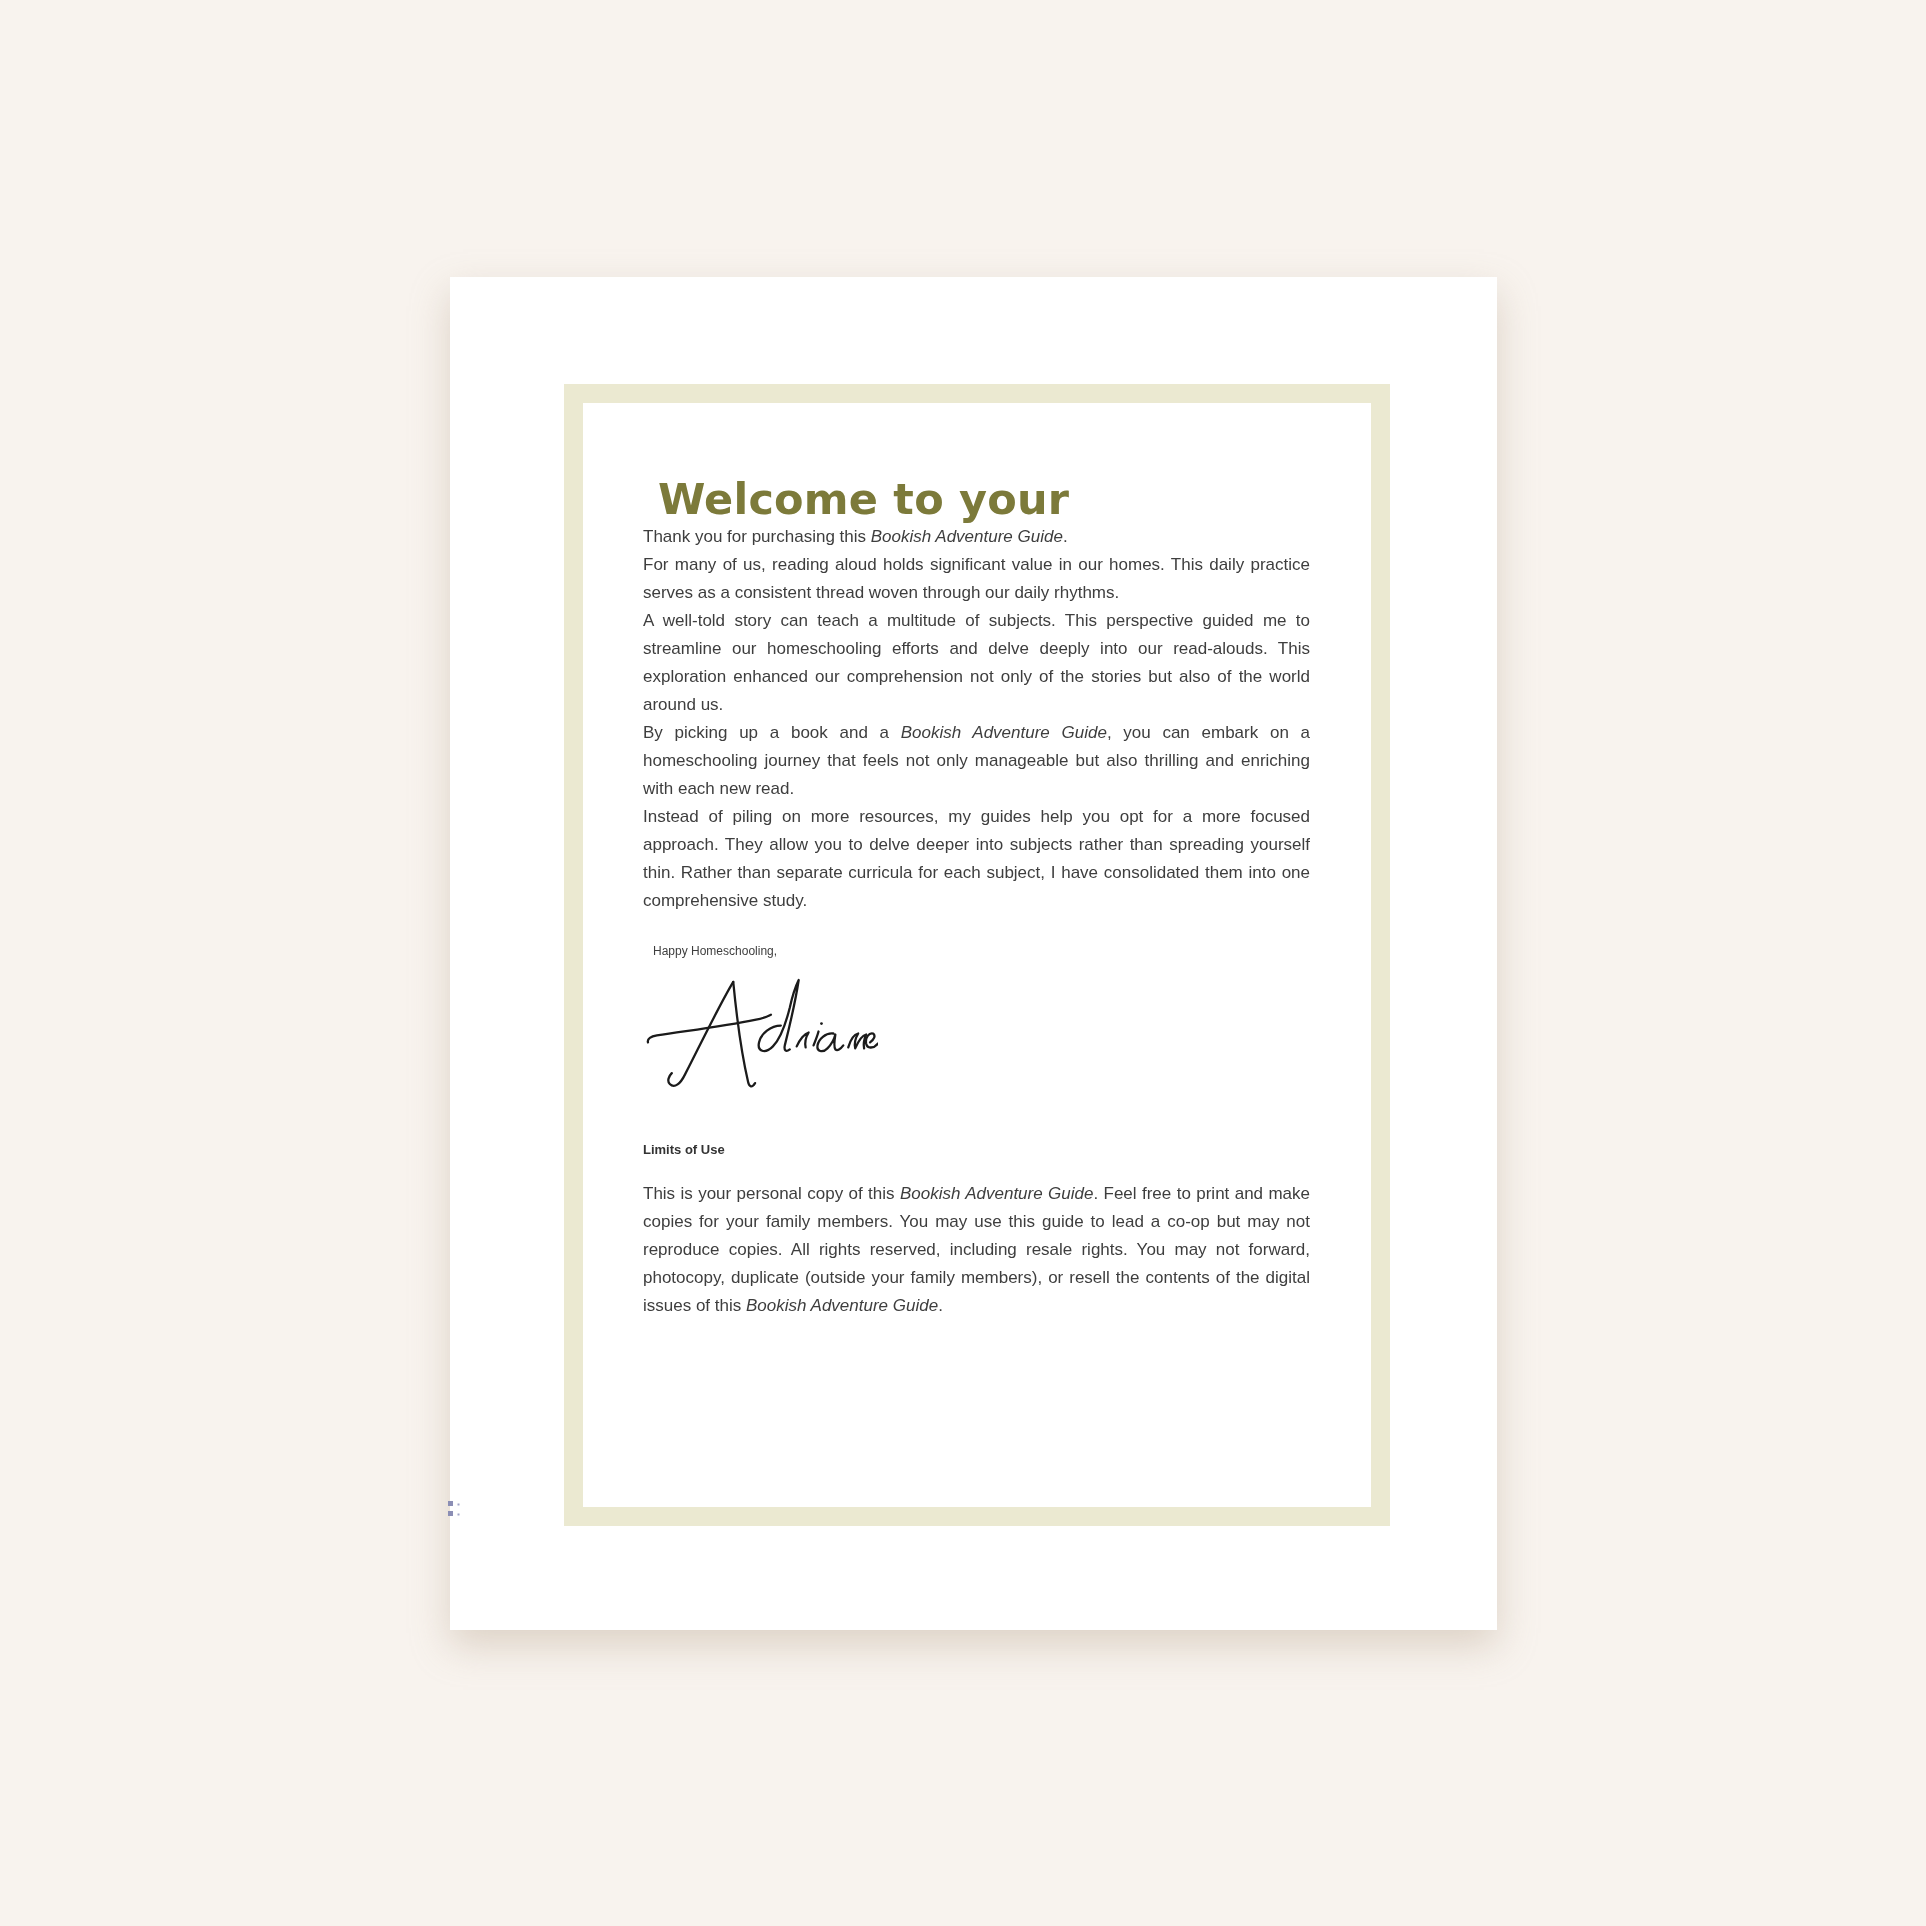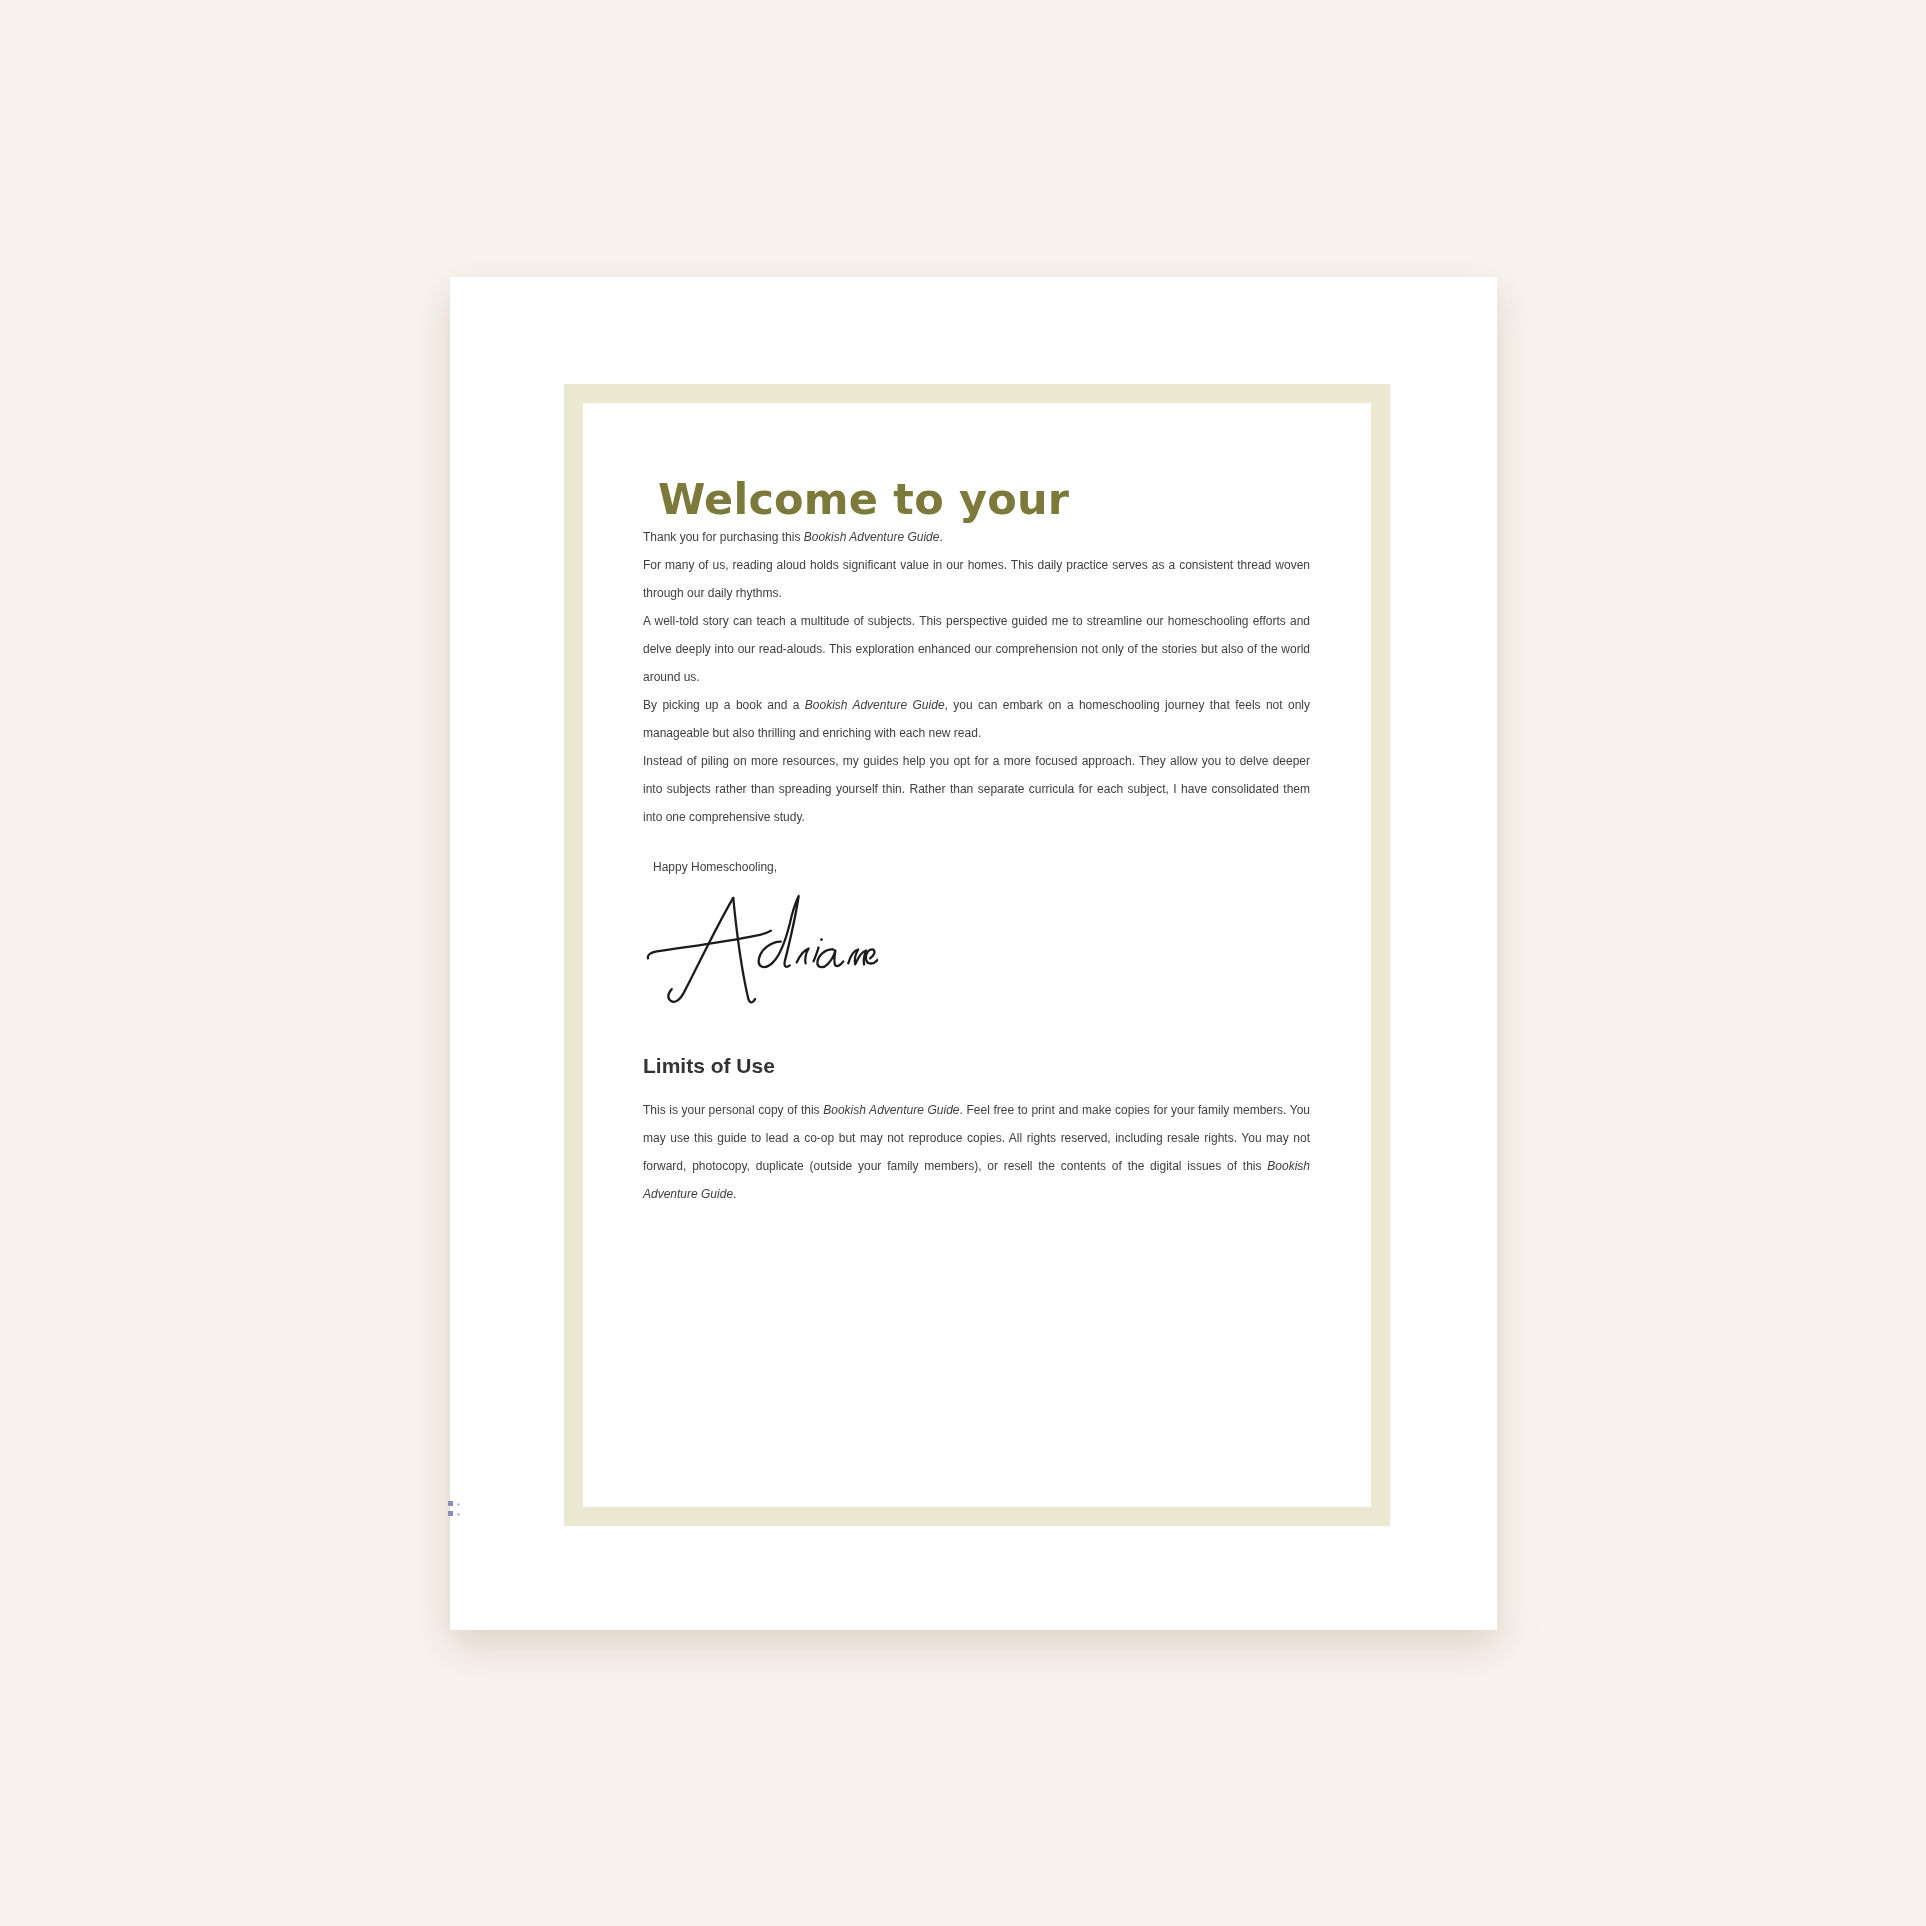--- a/index.html
+++ b/index.html
@@ -32,21 +32,21 @@
     margin:0 0 0 15px;
     font-family:"DejaVu Sans", sans-serif;
     font-weight:700;
     font-size:43px;line-height:47px;
     letter-spacing:0.2px;
     color:#7c7a3a;
   }
   h1.title .tline{display:block;}
   p.body-p{
     margin:0;
-    font-size:12px;line-height:28px;
+    font-size:17px;line-height:28px;
     color:#3e3e3e;
     text-align:justify;
   }
   p.body-p em{font-style:italic;}
   .mt-p1{margin-top:55px;}
   .mt-p2{margin-top:22px;}
   .mt-p3{margin-top:22px;}
   .mt-p4{margin-top:24px;}
   .mt-p5{margin-top:26px;}
   p.closing{
@@ -54,21 +54,21 @@
     font-size:12px;line-height:28px;
     color:#3e3e3e;
   }
   .signature{
     margin:10px 0 0 2px;
     width:233px;height:117px;
   }
   .signature svg{display:block;}
   h2.limits-h{
     margin:44px 0 0 0;
-    font-size:21px;line-height:28px;
+    font-size:13px;line-height:28px;
     font-weight:700;
     color:#333333;
   }
   p.limits-p{
     margin-top:16px;
   }
   
   .edge-mark{
     position:absolute;left:-2px;top:1224px;
     width:14px;height:22px;

